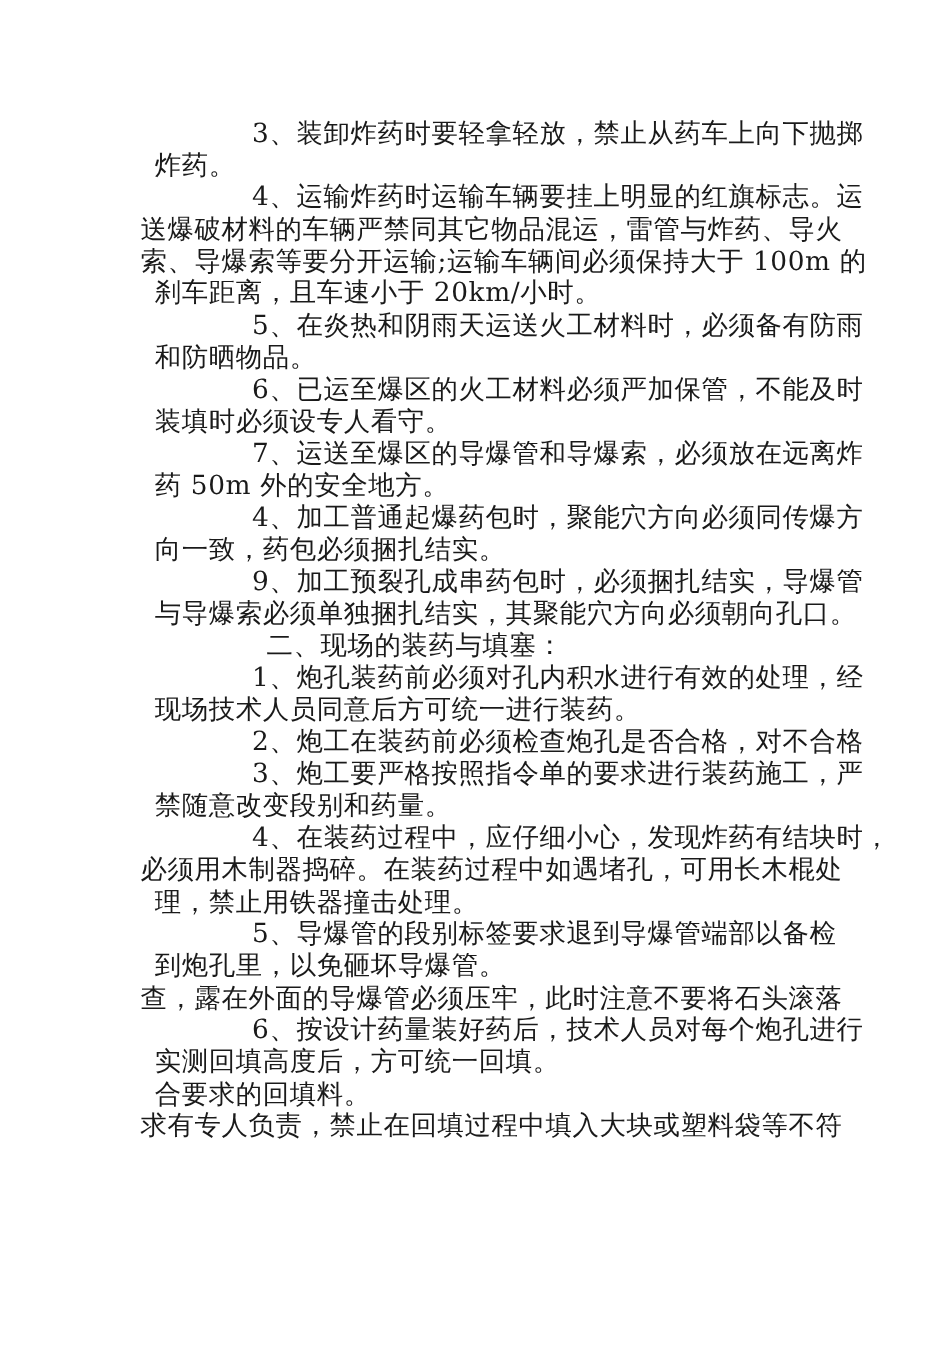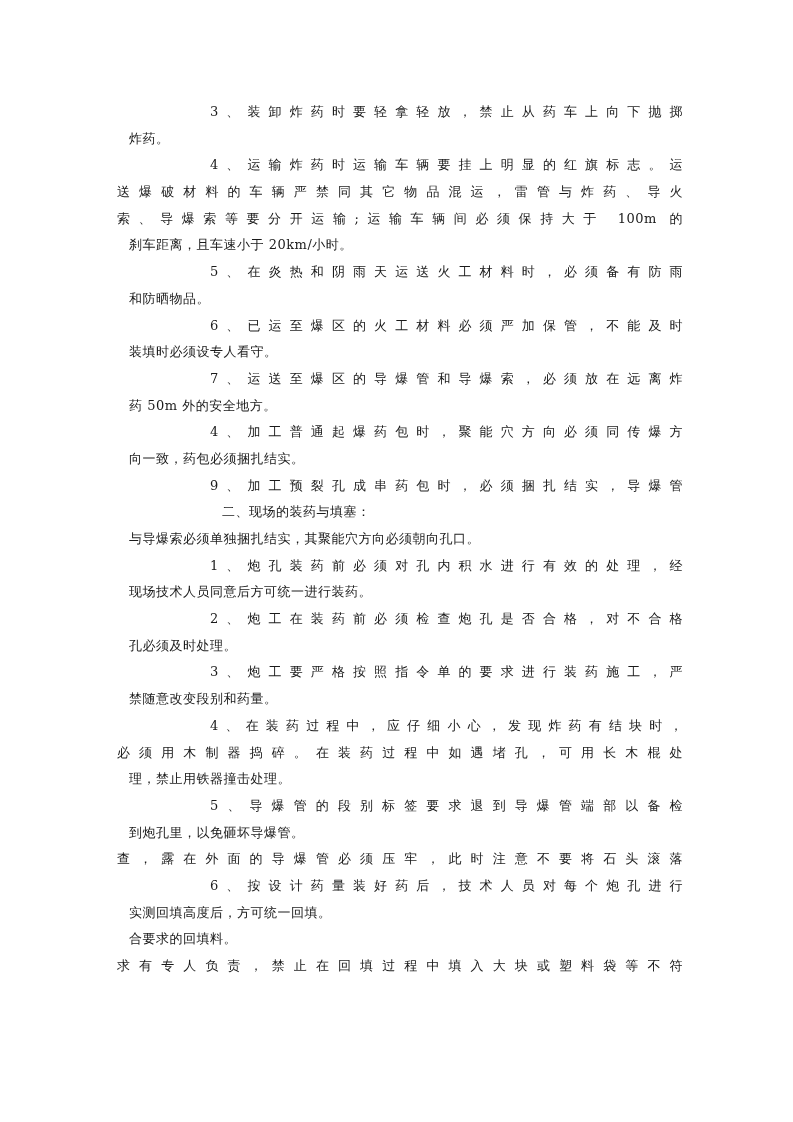--- a/index.html
+++ b/index.html
@@ -3,21 +3,21 @@
 <meta charset="utf-8">
 <style>
   html, body { margin: 0; padding: 0; background: #ffffff; }
   body { width: 793px; height: 1122px; position: relative; overflow: hidden; }
   .page {
     position: absolute; left: 117px; top: 99px; width: 566px;
     font-family: "DejaVu Serif", "Liberation Serif", serif;
     color: #1a1a1a;
   }
   .line {
-    height: 26.7px; line-height: 26.7px; font-size: 13px;
+    height: 26.7px; line-height: 26.7px; font-size: 22px;
     white-space: nowrap; text-align: justify; text-align-last: justify;
     letter-spacing: 0.5px;
   }
   .line.indent { padding-left: 93px; }
   .line.last { text-align-last: left; margin-left: 12px; }
 </style>
 </head>
 <body>
 
 <div class="page" id="page">
@@ -29,26 +29,25 @@
     <div class="line last">刹车距离，且车速小于 20km/小时。</div>
     <div class="line indent">5、在炎热和阴雨天运送火工材料时，必须备有防雨</div>
     <div class="line last">和防晒物品。</div>
     <div class="line indent">6、已运至爆区的火工材料必须严加保管，不能及时</div>
     <div class="line last">装填时必须设专人看守。</div>
     <div class="line indent">7、运送至爆区的导爆管和导爆索，必须放在远离炸</div>
     <div class="line last">药 50m 外的安全地方。</div>
     <div class="line indent">4、加工普通起爆药包时，聚能穴方向必须同传爆方</div>
     <div class="line last">向一致，药包必须捆扎结实。</div>
     <div class="line indent">9、加工预裂孔成串药包时，必须捆扎结实，导爆管</div>
+    <div class="line last">与导爆索必须单独捆扎结实，其聚能穴方向必须朝向孔口。</div>
     <div class="line indent last">二、现场的装药与填塞：</div>
-    <div class="line last">与导爆索必须单独捆扎结实，其聚能穴方向必须朝向孔口。</div>
     <div class="line indent">1、炮孔装药前必须对孔内积水进行有效的处理，经</div>
     <div class="line last">现场技术人员同意后方可统一进行装药。</div>
     <div class="line indent">2、炮工在装药前必须检查炮孔是否合格，对不合格</div>
-    <div class="line last">孔必须及时处理。</div>
     <div class="line indent">3、炮工要严格按照指令单的要求进行装药施工，严</div>
     <div class="line last">禁随意改变段别和药量。</div>
     <div class="line indent">4、在装药过程中，应仔细小心，发现炸药有结块时，</div>
     <div class="line">必须用木制器捣碎。在装药过程中如遇堵孔，可用长木棍处</div>
     <div class="line last">理，禁止用铁器撞击处理。</div>
     <div class="line indent">5、导爆管的段别标签要求退到导爆管端部以备检</div>
     <div class="line last">到炮孔里，以免砸坏导爆管。</div>
     <div class="line">查，露在外面的导爆管必须压牢，此时注意不要将石头滚落</div>
     <div class="line indent">6、按设计药量装好药后，技术人员对每个炮孔进行</div>
     <div class="line last">实测回填高度后，方可统一回填。</div>

